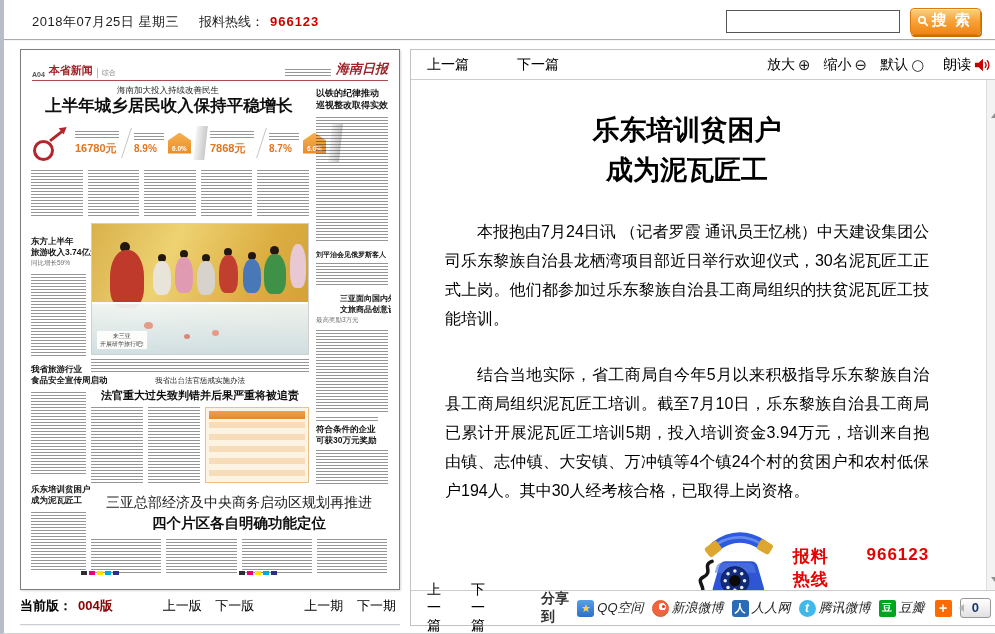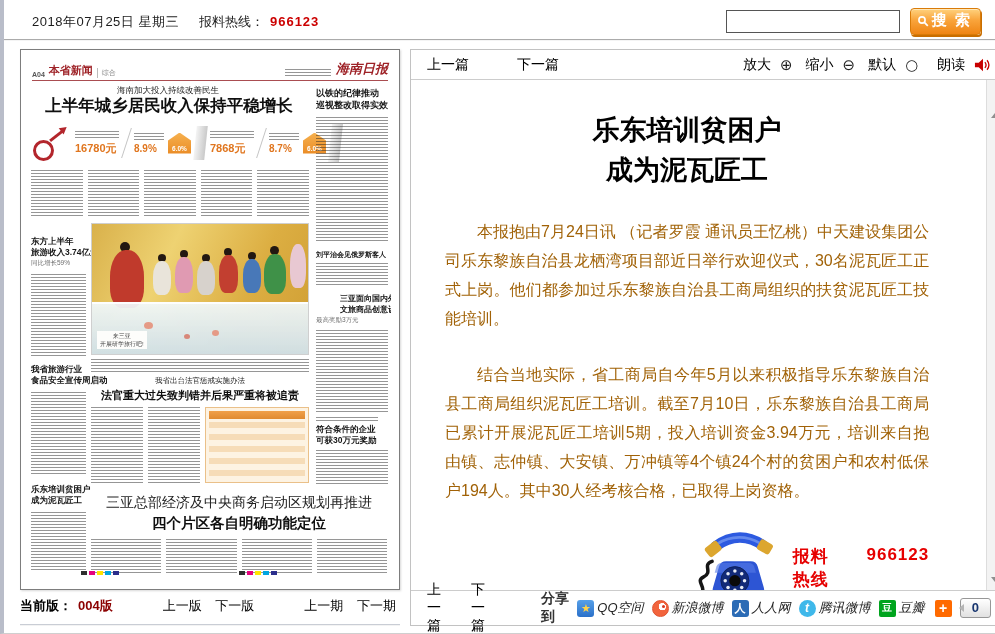--- a/index.html
+++ b/index.html
@@ -87,33 +87,33 @@
   .ln-cur { font-weight:bold; } .ln-val { color:#8b0000; font-weight:bold; margin-left:6px; }
   .ln-group a, .ln-group span.lnk { cursor:pointer; }
   .lnk { margin-right:10px; } .lnk:last-child { margin-right:0; }
   .left-divider { margin-top:9px; border-top:1px solid #c9cdd5; box-shadow:0 1px 0 #f3f3f3; }
 
   
   .toolbar { height:30px; border-bottom:1px solid #ccc; display:flex; align-items:center;
              padding:0 12px 0 16px; font-size:14px; color:#000; flex:none; }
   .tb-link { cursor:pointer; } .toolbar .tb-link { margin-right:48px; }
   .ctrl-group { margin-left:auto; display:flex; align-items:center; gap:13px; }
-  .ctrl { display:flex; align-items:center; gap:9px; cursor:pointer; }
+  .ctrl { display:flex; align-items:center; gap:3px; cursor:pointer; }
   .ctrl .sym { font-size:15px; color:#222; font-family:"DejaVu Sans",sans-serif; }
   .ctrl-read { margin-left:6px; }
   .article-area { position:relative; flex:1; overflow:hidden; }
   .scrollbar { position:absolute; top:0; right:0; bottom:0; width:17px; background:#f3f3f3;
                border-left:1px solid #ddd; }
   .sb-btn { height:17px; display:flex; align-items:center; justify-content:center; cursor:pointer; }
   .sb-up { margin-top:26px; } .sb-down { position:absolute; bottom:2px; left:0; right:0; }
   .tri-up { width:0; height:0; border:4px solid transparent; border-bottom:5px solid #8f8f8f; margin-bottom:3px; }
   .tri-down { width:0; height:0; border:4px solid transparent; border-top:5px solid #8f8f8f; margin-top:3px; }
   .article-inner { padding:14px 74px 0 34px; }
   .a-title { text-align:center; font-weight:bold; font-size:27px; line-height:40px; color:#000; margin-top:16px; }
-  .a-para { margin-top:27px; font-size:16px; line-height:29px; color:#a16207; text-indent:2em; text-align:justify; }
+  .a-para { margin-top:27px; font-size:16px; line-height:29px; color:#000000; text-indent:2em; text-align:justify; }
   .phone-row { display:flex; align-items:center; margin:20px 0 0 246px; }
   .hotline-text { margin-left:14px; font-size:17px; font-weight:bold; color:#e60000; letter-spacing:1px;
                   display:flex; gap:27px; }
   .bottombar { height:35px; border-top:1px solid #ccc; display:flex; align-items:center;
                padding:0 12px 0 16px; font-size:14px; color:#000; flex:none; }
   .bottombar .tb-link { margin-right:30px; }
   .share { display:flex; align-items:center; margin-left:26px; }
   .share-label { font-weight:bold; color:#333; margin-right:8px; }
   .sic { position:relative; width:17px; height:17px; border-radius:3px; display:flex; align-items:center;
          justify-content:center; color:#fff; font-weight:bold; flex:none; cursor:pointer; }

